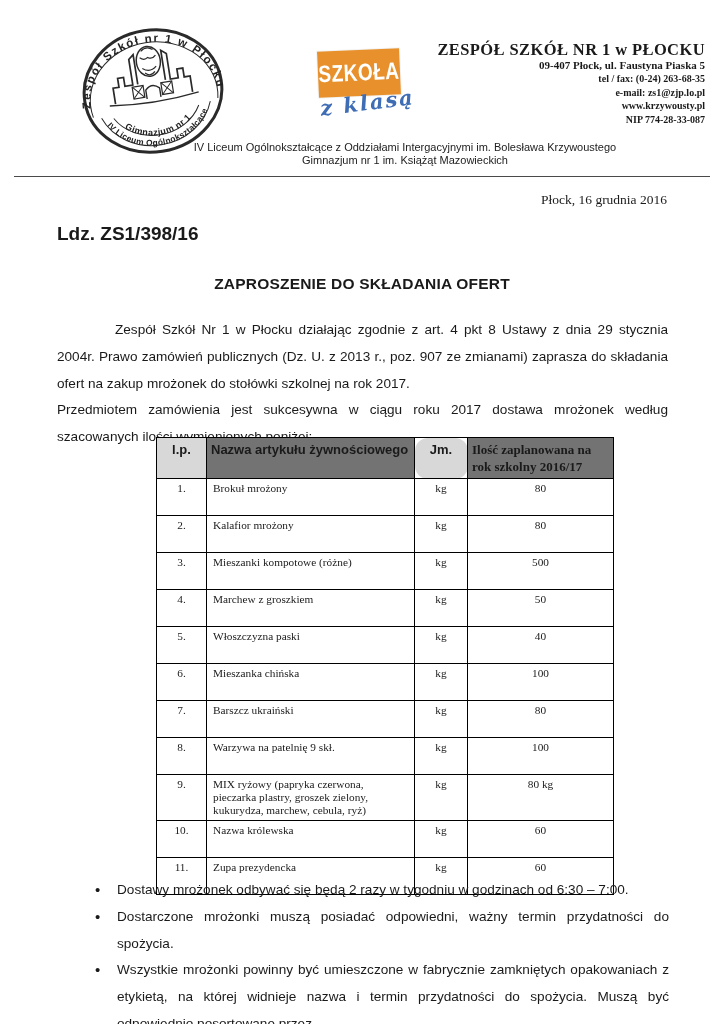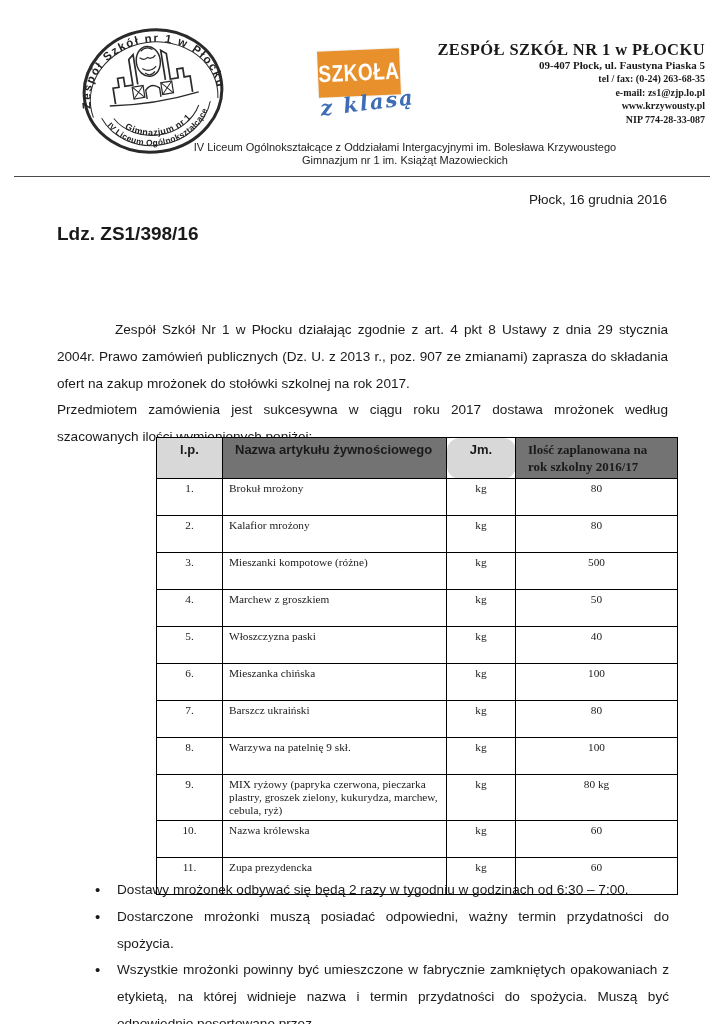--- a/index.html
+++ b/index.html
@@ -30,41 +30,41 @@
   }
   .contact .name{font-size:16.5px;letter-spacing:.4px;margin-bottom:2px;}
   .contact .addr{font-size:11px;text-align:right;}
   .contact .small{font-size:10px;}
   .school-names{
     position:absolute;top:141px;left:0;right:0;padding-left:86px;
     text-align:center;font-size:11px;line-height:13px;color:#222;
   }
   .rule{position:absolute;top:176px;left:14px;right:14px;border-top:1.2px solid #4a4a4a;}
   
-  .date-line{position:absolute;top:192px;right:57px;font-size:13.5px;}
+  .date-line{position:absolute;top:192px;right:57px;font-size:13.5px;font-family:Liberation Serif, serif;}
   .reference{position:absolute;top:223px;left:57px;font-size:19px;font-weight:bold;}
   .doc-title{
     position:absolute;top:275px;left:0;right:0;text-align:center;
     font-size:15.5px;font-weight:bold;letter-spacing:.2px;
   }
   
   .body-text{
     position:absolute;top:317px;left:57px;width:611px;
     font-size:13.6px;line-height:26.8px;text-align:justify;
   }
   .body-text p{margin:0;}
   .body-text p.indent{text-indent:58px;}
   
   .items-table{
     position:absolute;top:437px;left:156px;width:421px;
     border-collapse:collapse;table-layout:fixed;
   }
   .items-table th{
     font-family:"Liberation Sans",sans-serif;font-weight:bold;font-size:13px;
-    line-height:17px;border:1.4px solid #000;padding:3px 12px;text-align:left;
+    line-height:17px;border:1.4px solid #000;padding:3px 4px;text-align:left;
     vertical-align:top;
   }
   .items-table td{
     font-family:"Liberation Serif",serif;font-size:11.3px;line-height:13px;
     border:1px solid #000;padding:3px 6px;vertical-align:top;height:30px;
   }
   .col-num{width:41px;}
   .col-name{width:199px;}
   .col-unit{width:44px;}
   .col-qty{width:137px;}
@@ -135,20 +135,21 @@
   <div class="school-names">
     <div>IV Liceum Ogólnokształcące z Oddziałami Intergacyjnymi im. Bolesława Krzywoustego</div>
     <div>Gimnazjum nr 1 im. Książąt Mazowieckich</div>
   </div>
 
   <div class="rule"></div>
 
   <div class="date-line">Płock, 16 grudnia 2016</div>
   <div class="reference">Ldz. ZS1/398/16</div>
 
+  <div class="doc-title">ZAPROSZENIE DO SKŁADANIA OFERT</div>
 
   <div class="body-text">
     <p class="indent">Zespół Szkół Nr 1 w Płocku działając zgodnie z art. 4 pkt 8 Ustawy z dnia 29 stycznia 2004r. Prawo zamówień publicznych (Dz. U. z 2013 r., poz. 907 ze zmianami) zaprasza do składania ofert na zakup mrożonek do stołówki szkolnej na rok 2017.</p>
     <p>Przedmiotem zamówienia jest sukcesywna w ciągu roku 2017 dostawa mrożonek według szacowanych ilości wymienionych poniżej:</p>
   </div>
 
   <table class="items-table">
     <thead>
       <tr>
           <th class="col-num" style="background-color: rgb(216, 216, 216);">l.p.</th>

